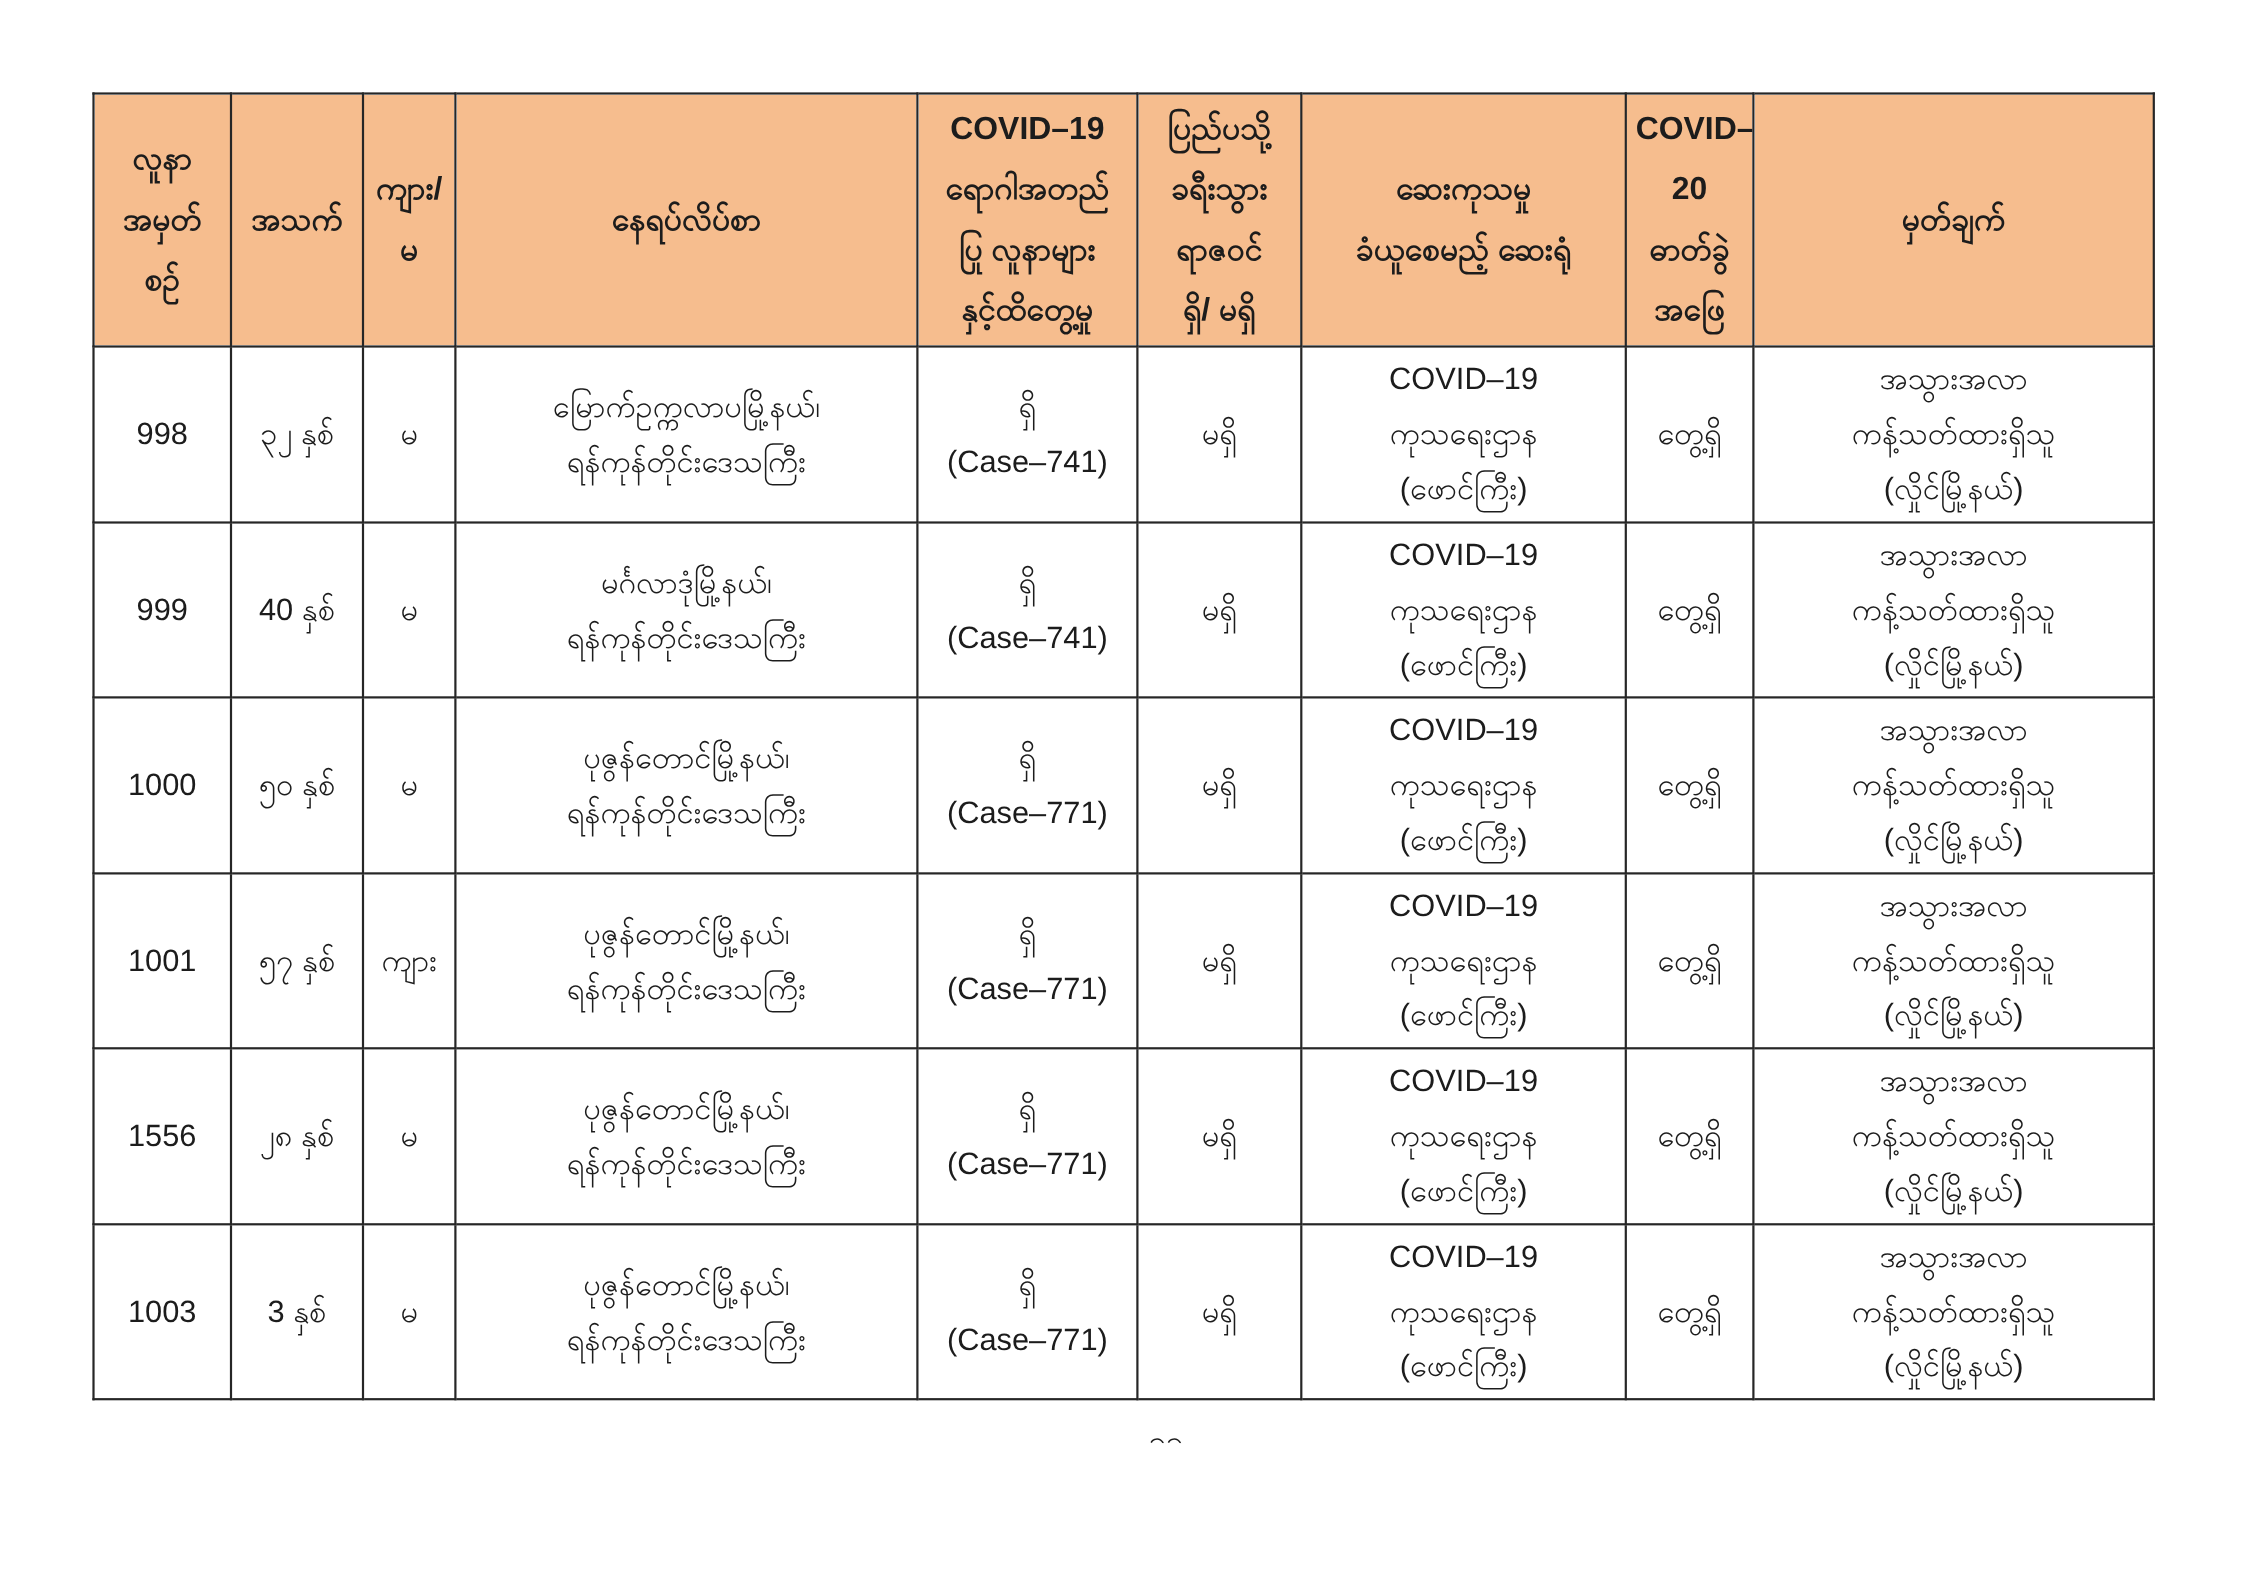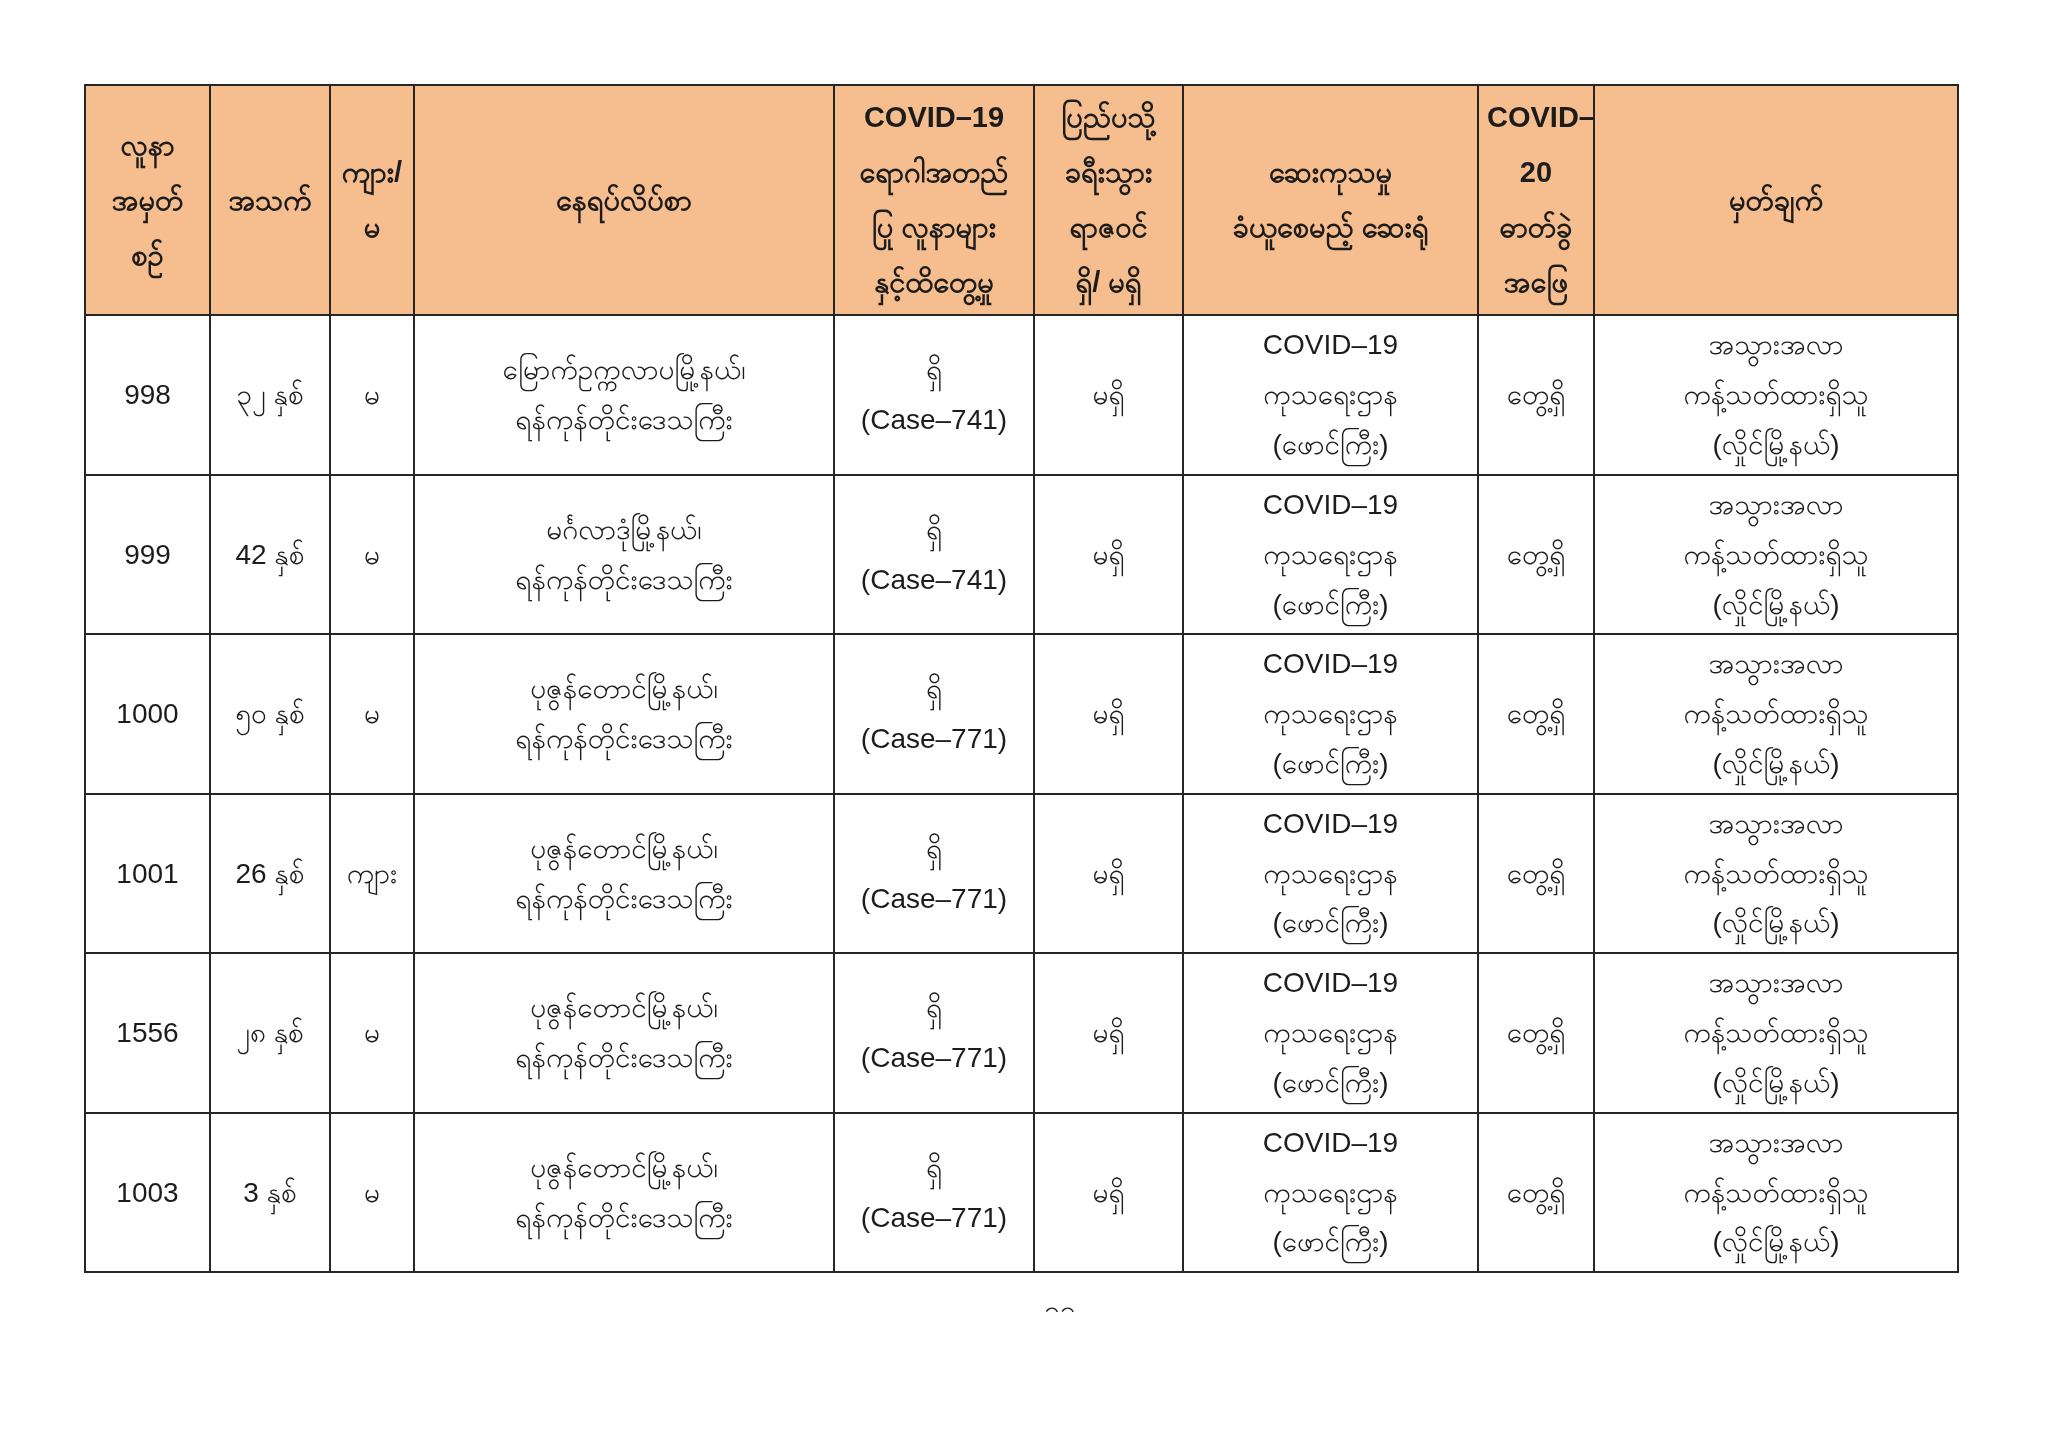--- a/index.html
+++ b/index.html
@@ -109,21 +109,21 @@
         <td>COVID–19
 ကုသရေးဌာန
 (ဖောင်ကြီး)</td>
         <td>တွေ့ရှိ</td>
         <td>အသွားအလာ
 ကန့်သတ်ထားရှိသူ
 (လှိုင်မြို့နယ်)</td>
       </tr>
       <tr>
         <td>999</td>
-        <td>42 နှစ်</td>
+        <td>40 နှစ်</td>
         <td>မ</td>
         <td>မင်္ဂလာဒုံမြို့နယ်၊
 ရန်ကုန်တိုင်းဒေသကြီး</td>
         <td>ရှိ
 (Case–741)</td>
         <td>မရှိ</td>
         <td>COVID–19
 ကုသရေးဌာန
 (ဖောင်ကြီး)</td>
         <td>တွေ့ရှိ</td>
@@ -143,21 +143,21 @@
         <td>COVID–19
 ကုသရေးဌာန
 (ဖောင်ကြီး)</td>
         <td>တွေ့ရှိ</td>
         <td>အသွားအလာ
 ကန့်သတ်ထားရှိသူ
 (လှိုင်မြို့နယ်)</td>
       </tr>
       <tr>
         <td>1001</td>
-        <td>26 နှစ်</td>
+        <td>၅၇ နှစ်</td>
         <td>ကျား</td>
         <td>ပုဇွန်တောင်မြို့နယ်၊
 ရန်ကုန်တိုင်းဒေသကြီး</td>
         <td>ရှိ
 (Case–771)</td>
         <td>မရှိ</td>
         <td>COVID–19
 ကုသရေးဌာန
 (ဖောင်ကြီး)</td>
         <td>တွေ့ရှိ</td>

